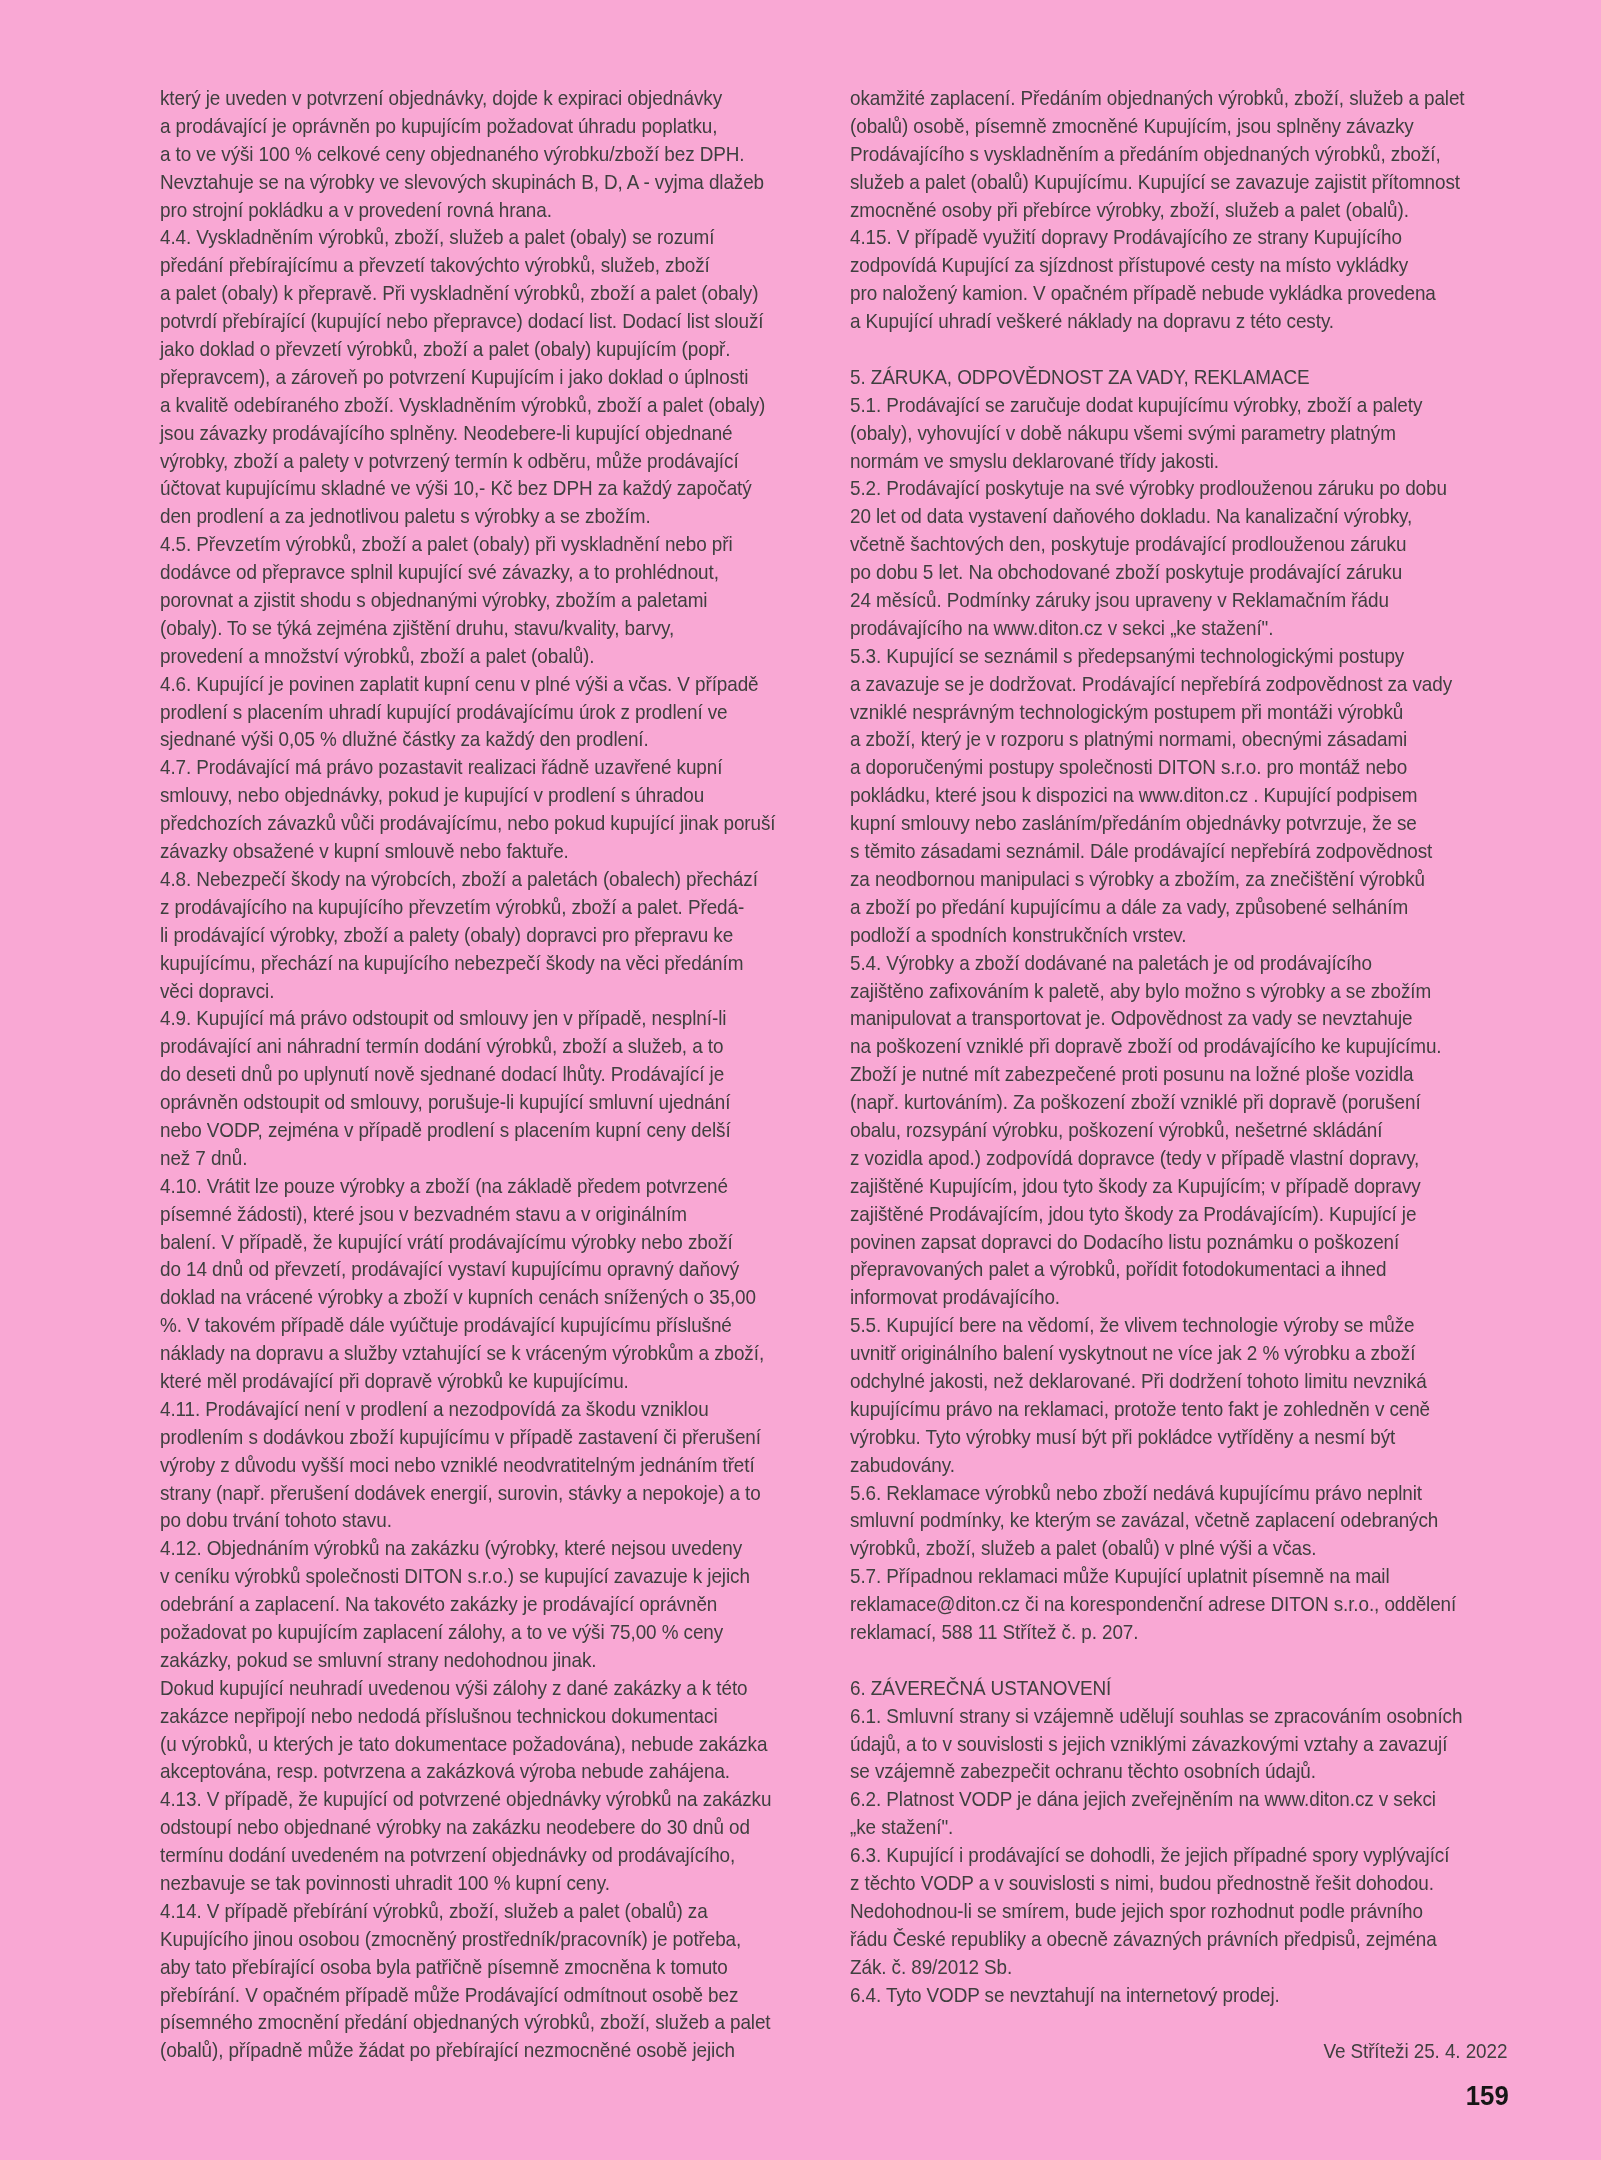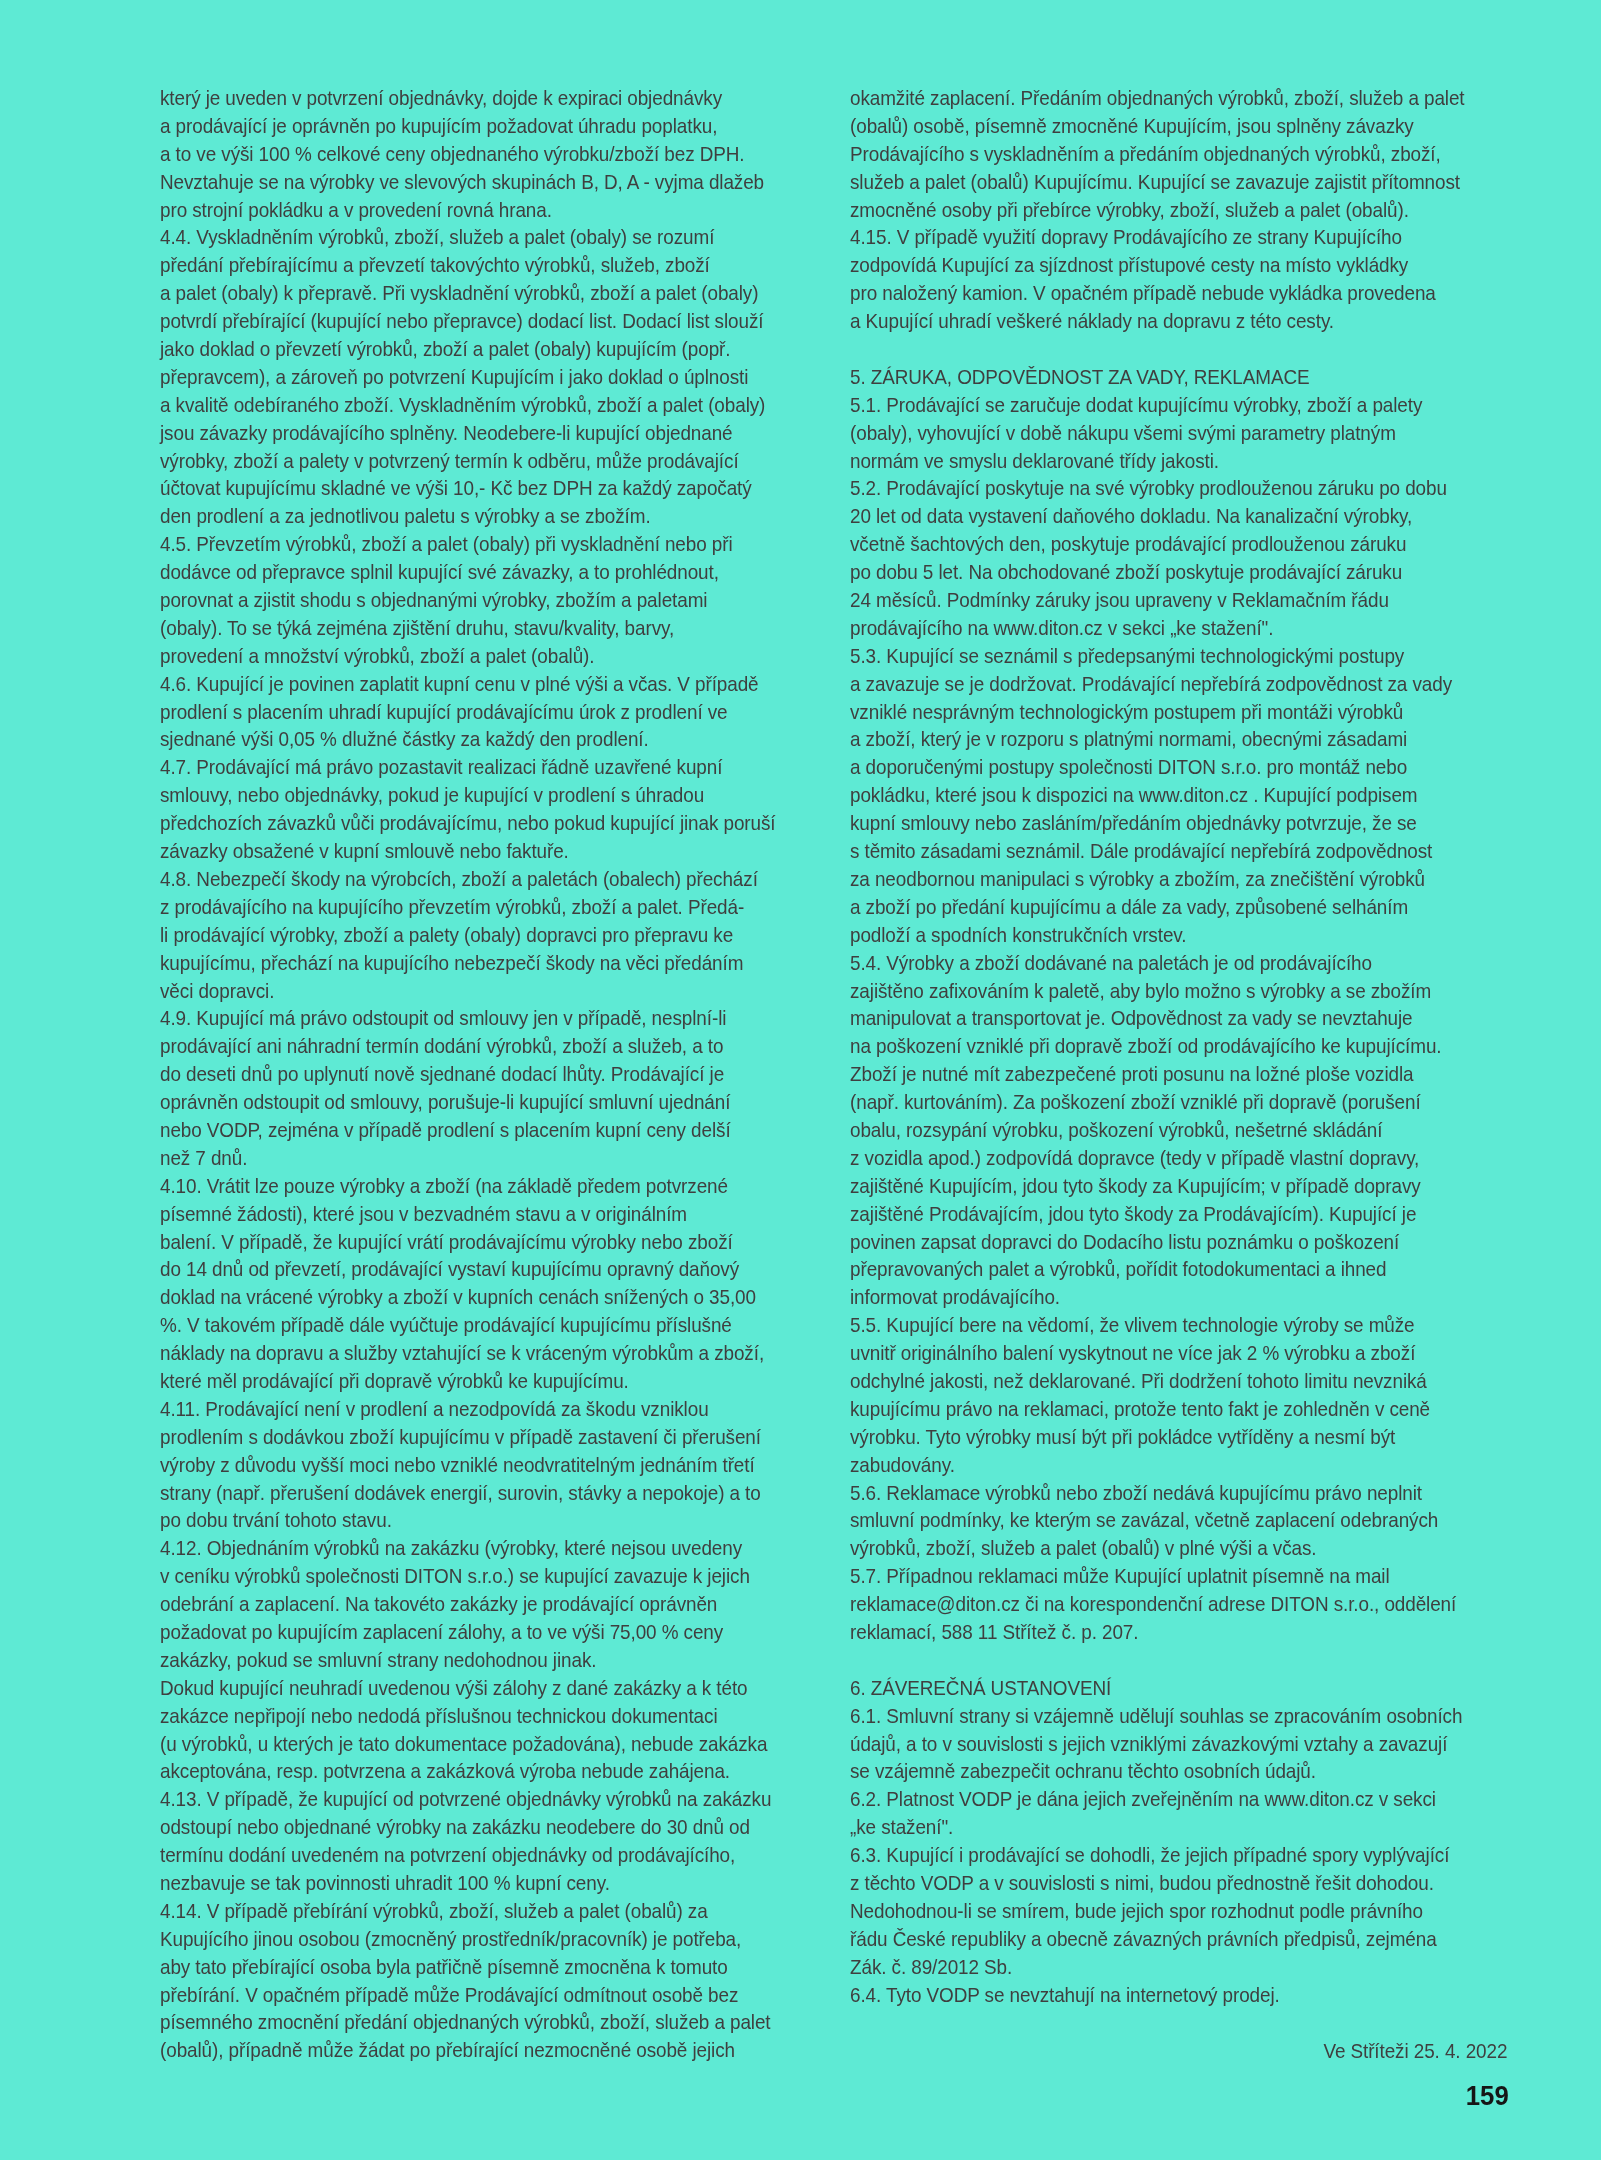--- a/index.html
+++ b/index.html
@@ -44,21 +44,21 @@
     line-height: 28px;
     font-weight: bold;
     white-space: nowrap;
     transform: scaleX(0.92);
     transform-origin: 100% 0;
   }
 </style>
 </head>
 <body>
 
-<div class="page" style="background: #5eead4; color: rgb(63, 63, 63);">
+<div class="page" style="background: #f9a8d4; color: rgb(63, 63, 63);">
   <div class="col col-left">
       <div class="line">který je uveden v potvrzení objednávky, dojde k expiraci objednávky</div>
       <div class="line">a prodávající je oprávněn po kupujícím požadovat úhradu poplatku,</div>
       <div class="line">a to ve výši 100 % celkové ceny objednaného výrobku/zboží bez DPH.</div>
       <div class="line">Nevztahuje se na výrobky ve slevových skupinách B, D, A - vyjma dlažeb</div>
       <div class="line">pro strojní pokládku a v provedení rovná hrana.</div>
       <div class="line">4.4. Vyskladněním výrobků, zboží, služeb a palet (obaly) se rozumí</div>
       <div class="line">předání přebírajícímu a převzetí takovýchto výrobků, služeb, zboží</div>
       <div class="line">a palet (obaly) k přepravě. Při vyskladnění výrobků, zboží a palet (obaly)</div>
       <div class="line">potvrdí přebírající (kupující nebo přepravce) dodací list. Dodací list slouží</div>

